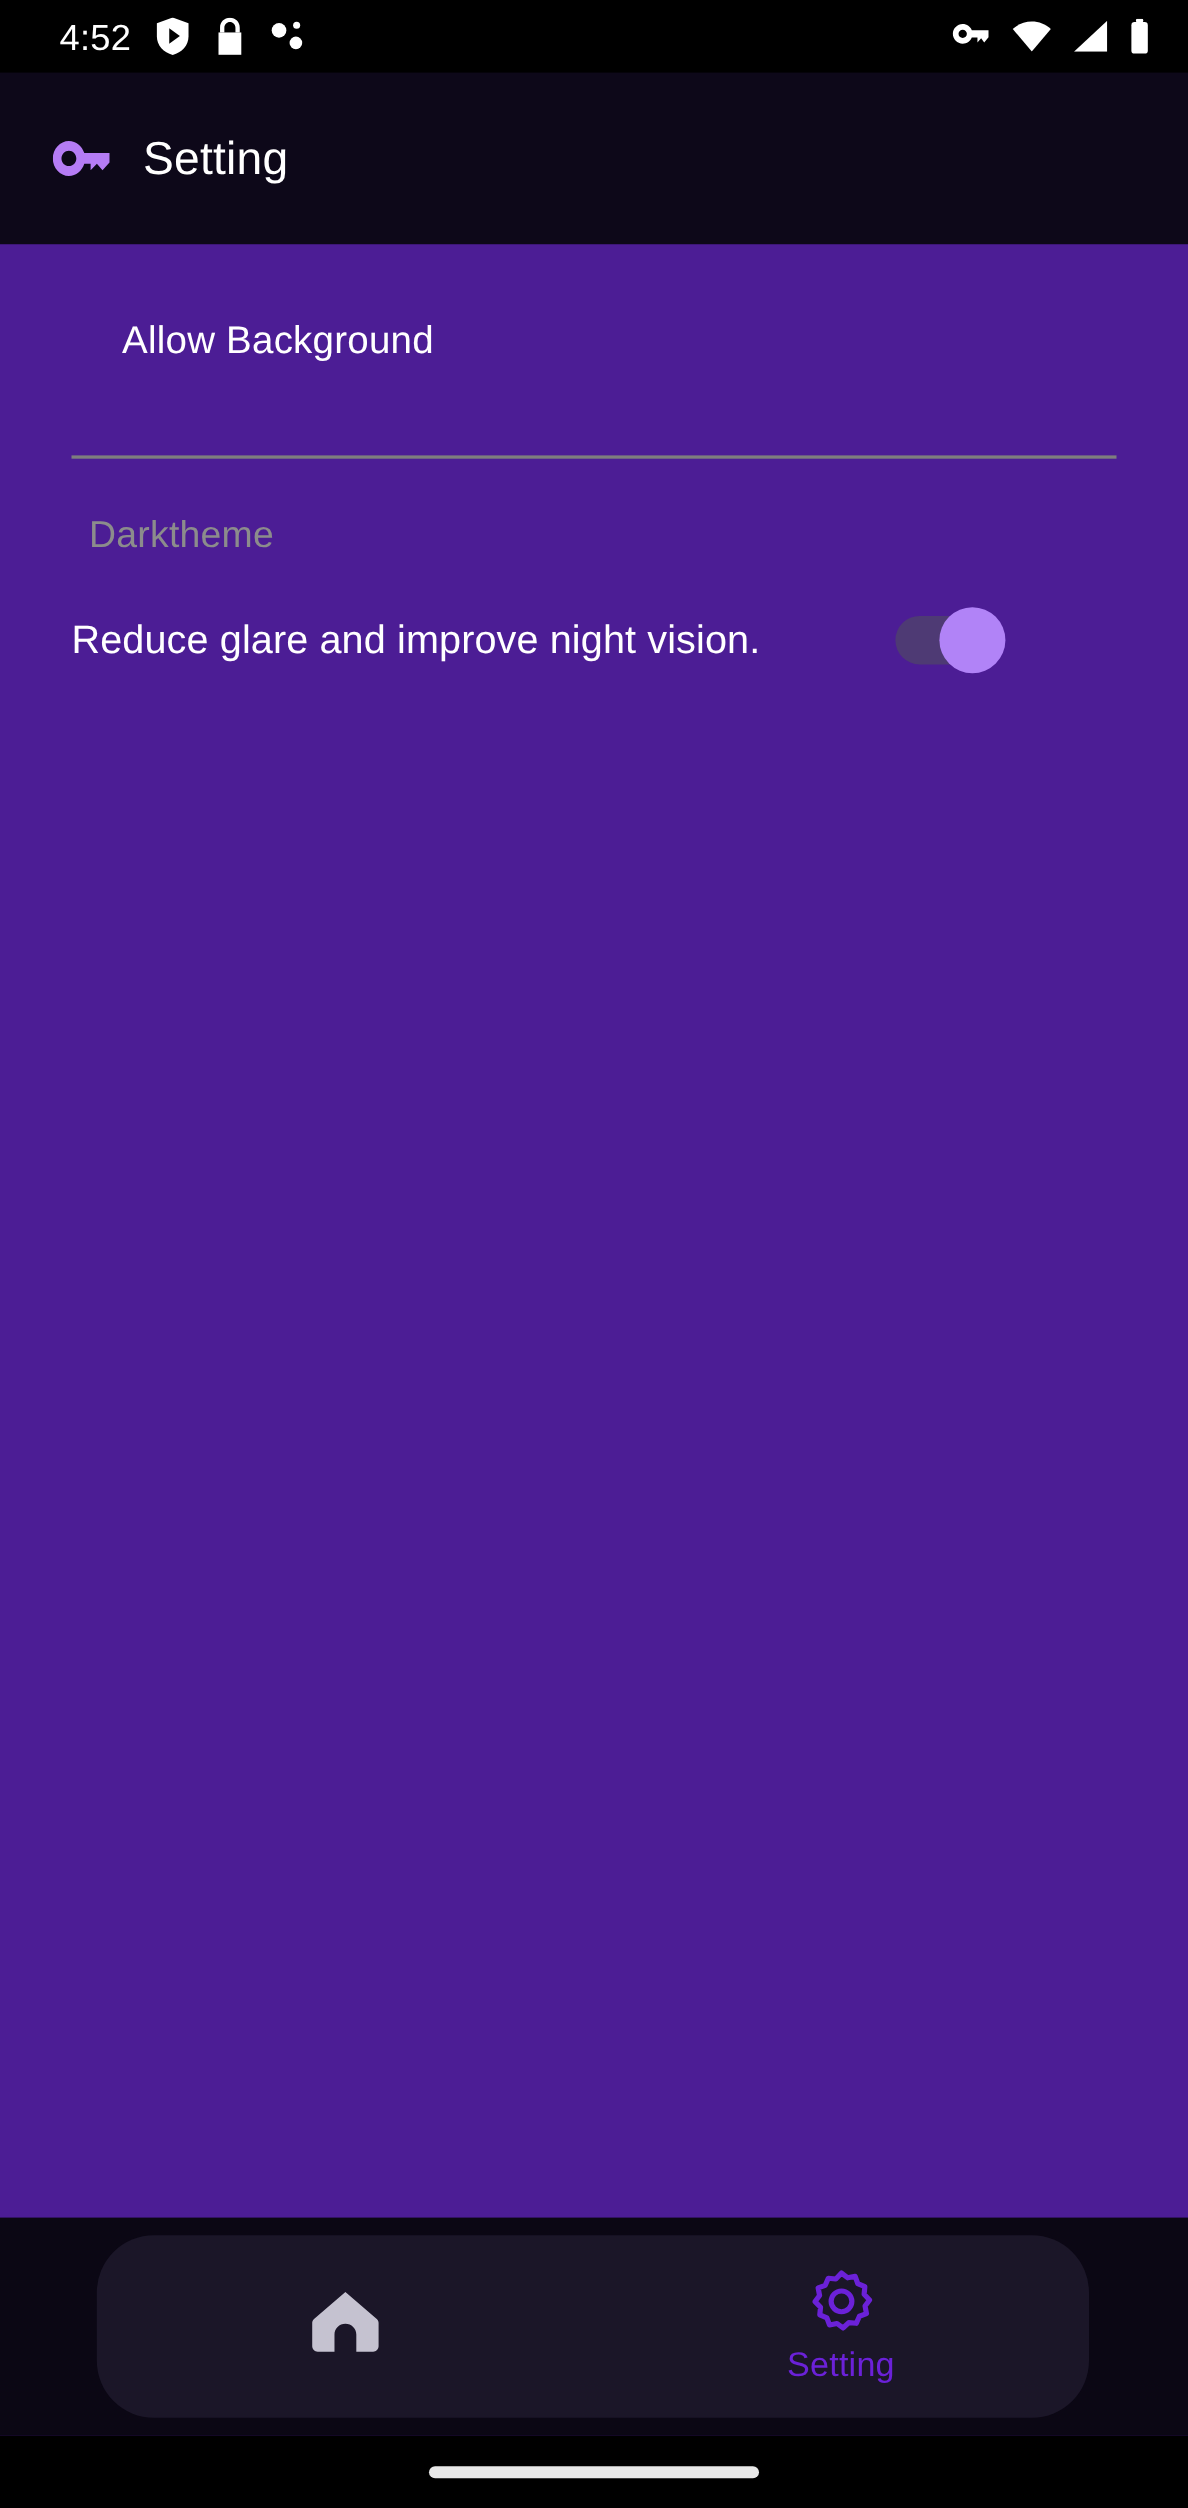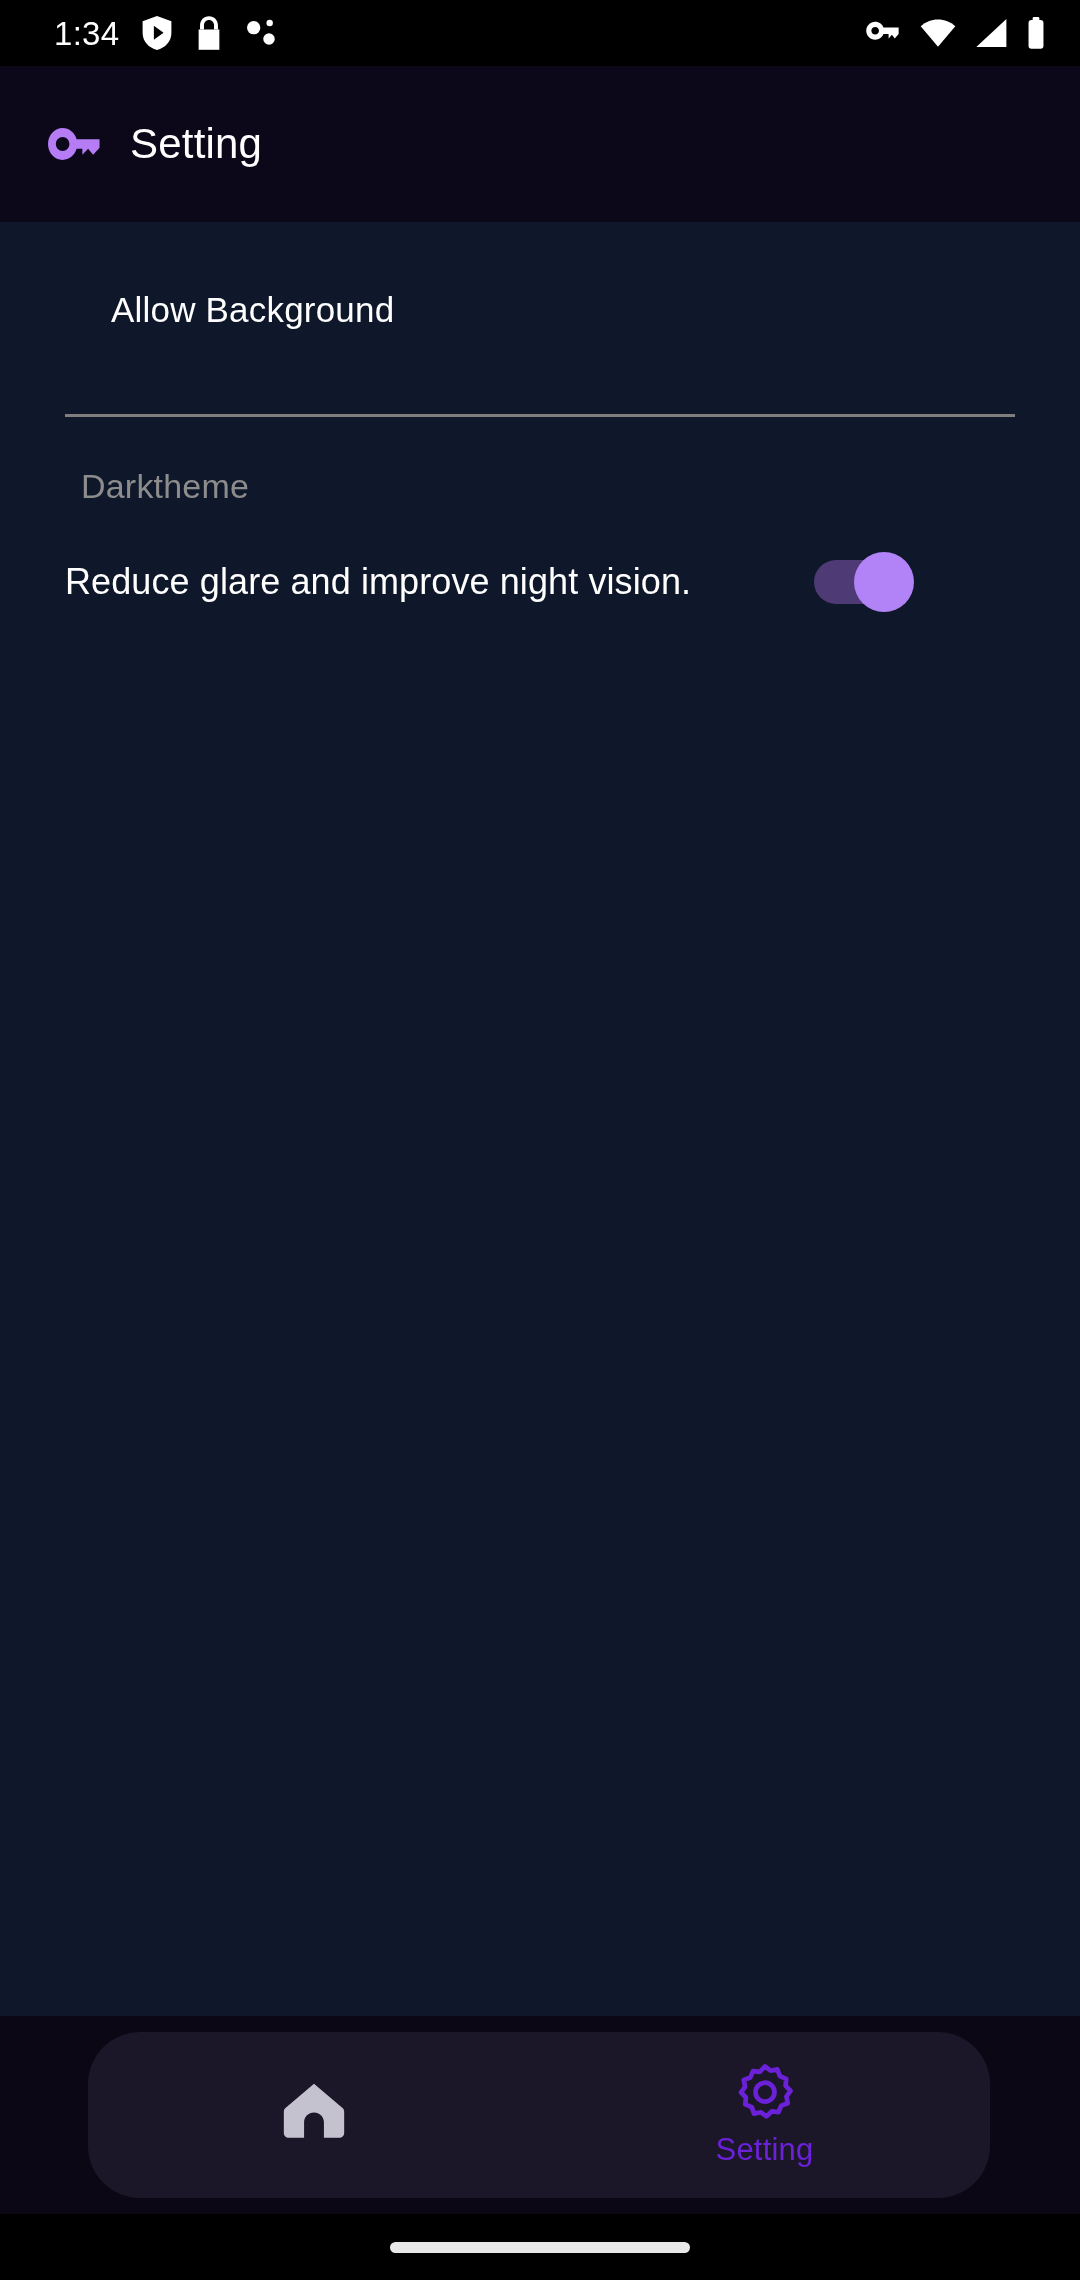--- a/index.html
+++ b/index.html
@@ -26,21 +26,21 @@
   
   .app-header {
     position:absolute; top:66px; left:0; width:1080px; height:156px;
     background:#0D0819;
     display:flex; align-items:center; padding-left:48px; gap:26px;
   }
   .key-icon { width:56px; height:56px; display:flex; align-items:center; }
   .app-title { color:#ffffff; font-size:42px; font-weight:400; letter-spacing:0.2px; }
 
   
-  .content { position:absolute; top:222px; left:0; width:1080px; bottom:0; background:#0f172a; }
+  .content { position:absolute; top:222px; left:0; width:1080px; bottom:0; background:#4c1d95; }
 
   .allow-row {
     position:absolute; top:68px; left:0; width:1080px; height:110px;
   }
   .allow-label {
     position:absolute; left:111px; top:0;
     color:#ffffff; font-size:35px; font-weight:400; letter-spacing:0.2px;
   }
   .allow-divider {
     position:absolute; left:65px; top:192px; width:950px; height:3px;
@@ -101,21 +101,21 @@
   }
   .gesture-pill { width:300px; height:11px; border-radius:6px; background:#E8E8E8; }
 </style>
 </head>
 <body>
 
 <div class="screen">
 
   <div class="status-bar">
     <div class="status-left">
-      <span class="clock">1:34</span>
+      <span class="clock">4:52</span>
       <span class="sb-icon">
         <svg width="32" height="34" viewBox="0 0 24 26">
             <path d="M12 0 L23 4 V13 C23 19.5 18.3 24.3 12 26 C5.7 24.3 1 19.5 1 13 V4 Z" fill="#ffffff"></path>
             <path d="M9.6 7.4 L17 12.8 L9.6 18.2 Z" fill="#000000"></path>
           </svg>
       </span>
       <span class="sb-icon">
         <svg width="28" height="34" viewBox="0 0 20 24">
             <path d="M10 0 C6.3 0 3.6 2.8 3.6 6.4 V9.5 H6.4 V6.4 C6.4 4.3 8 2.7 10 2.7 C12 2.7 13.6 4.3 13.6 6.4 V9.5 H16.4 V6.4 C16.4 2.8 13.7 0 10 0 Z" fill="#ffffff"></path>
             <rect x="2.6" y="9.5" width="14.8" height="14.5" fill="#ffffff"></rect>

